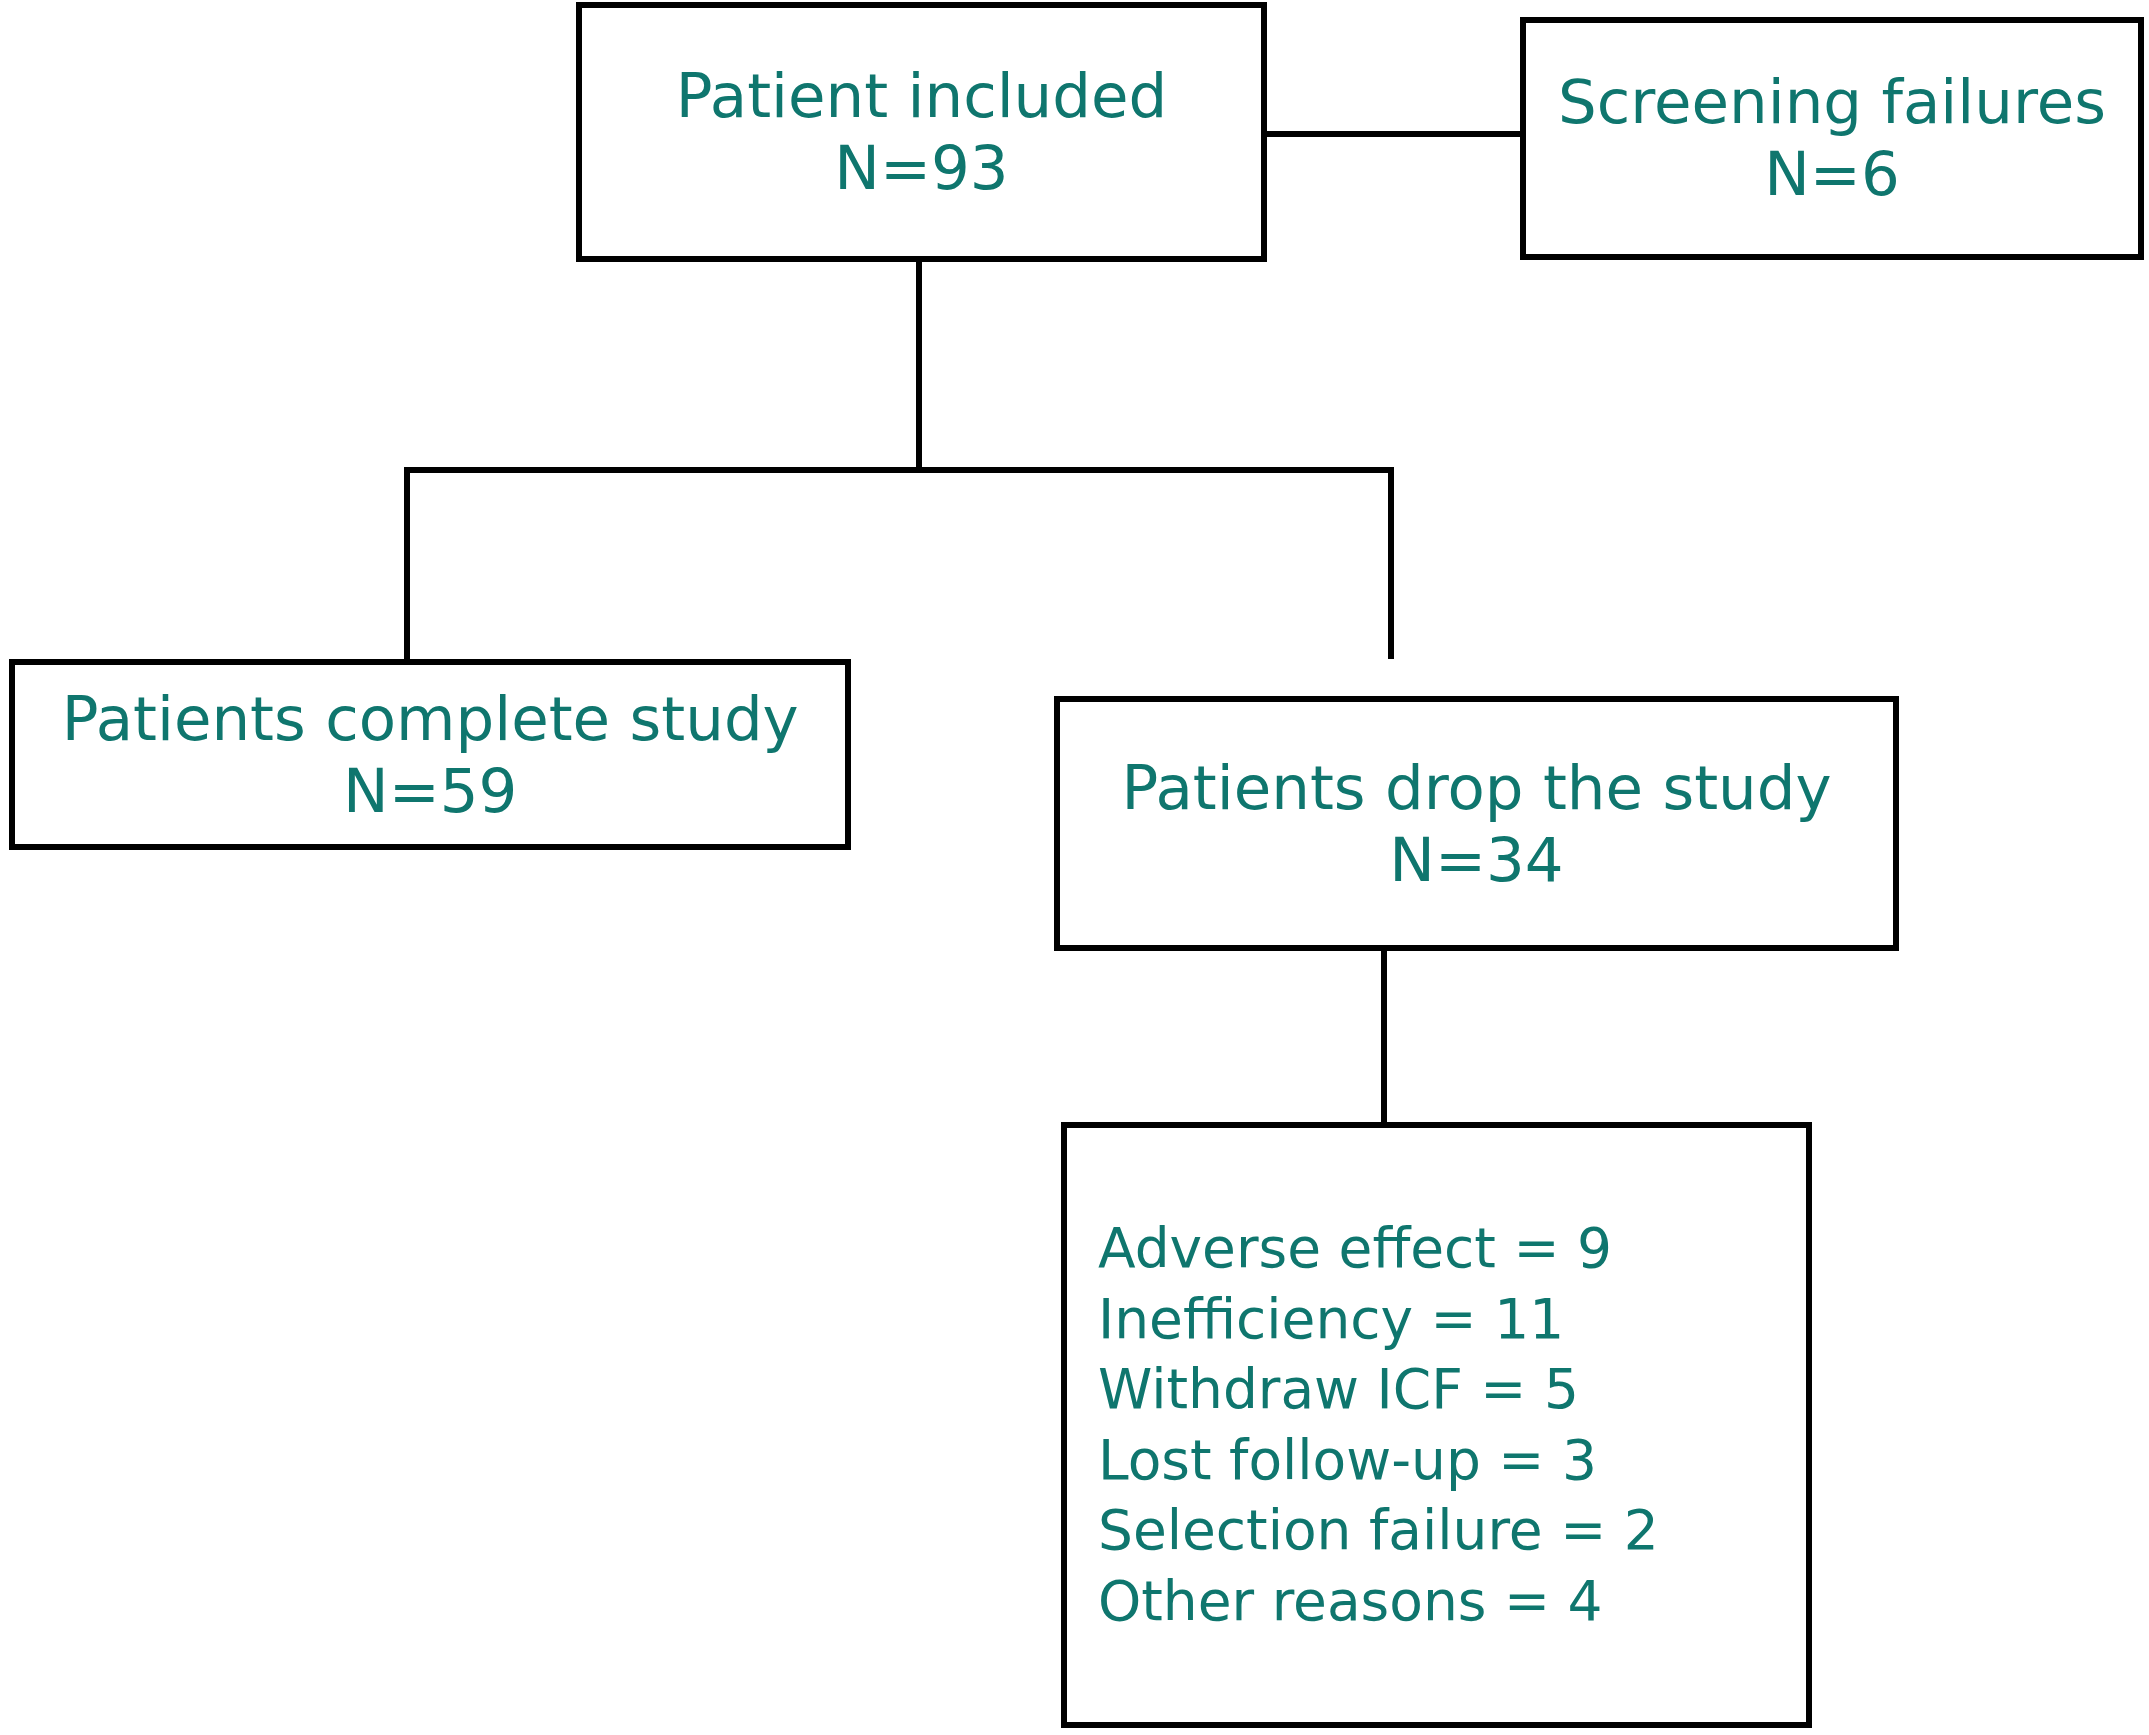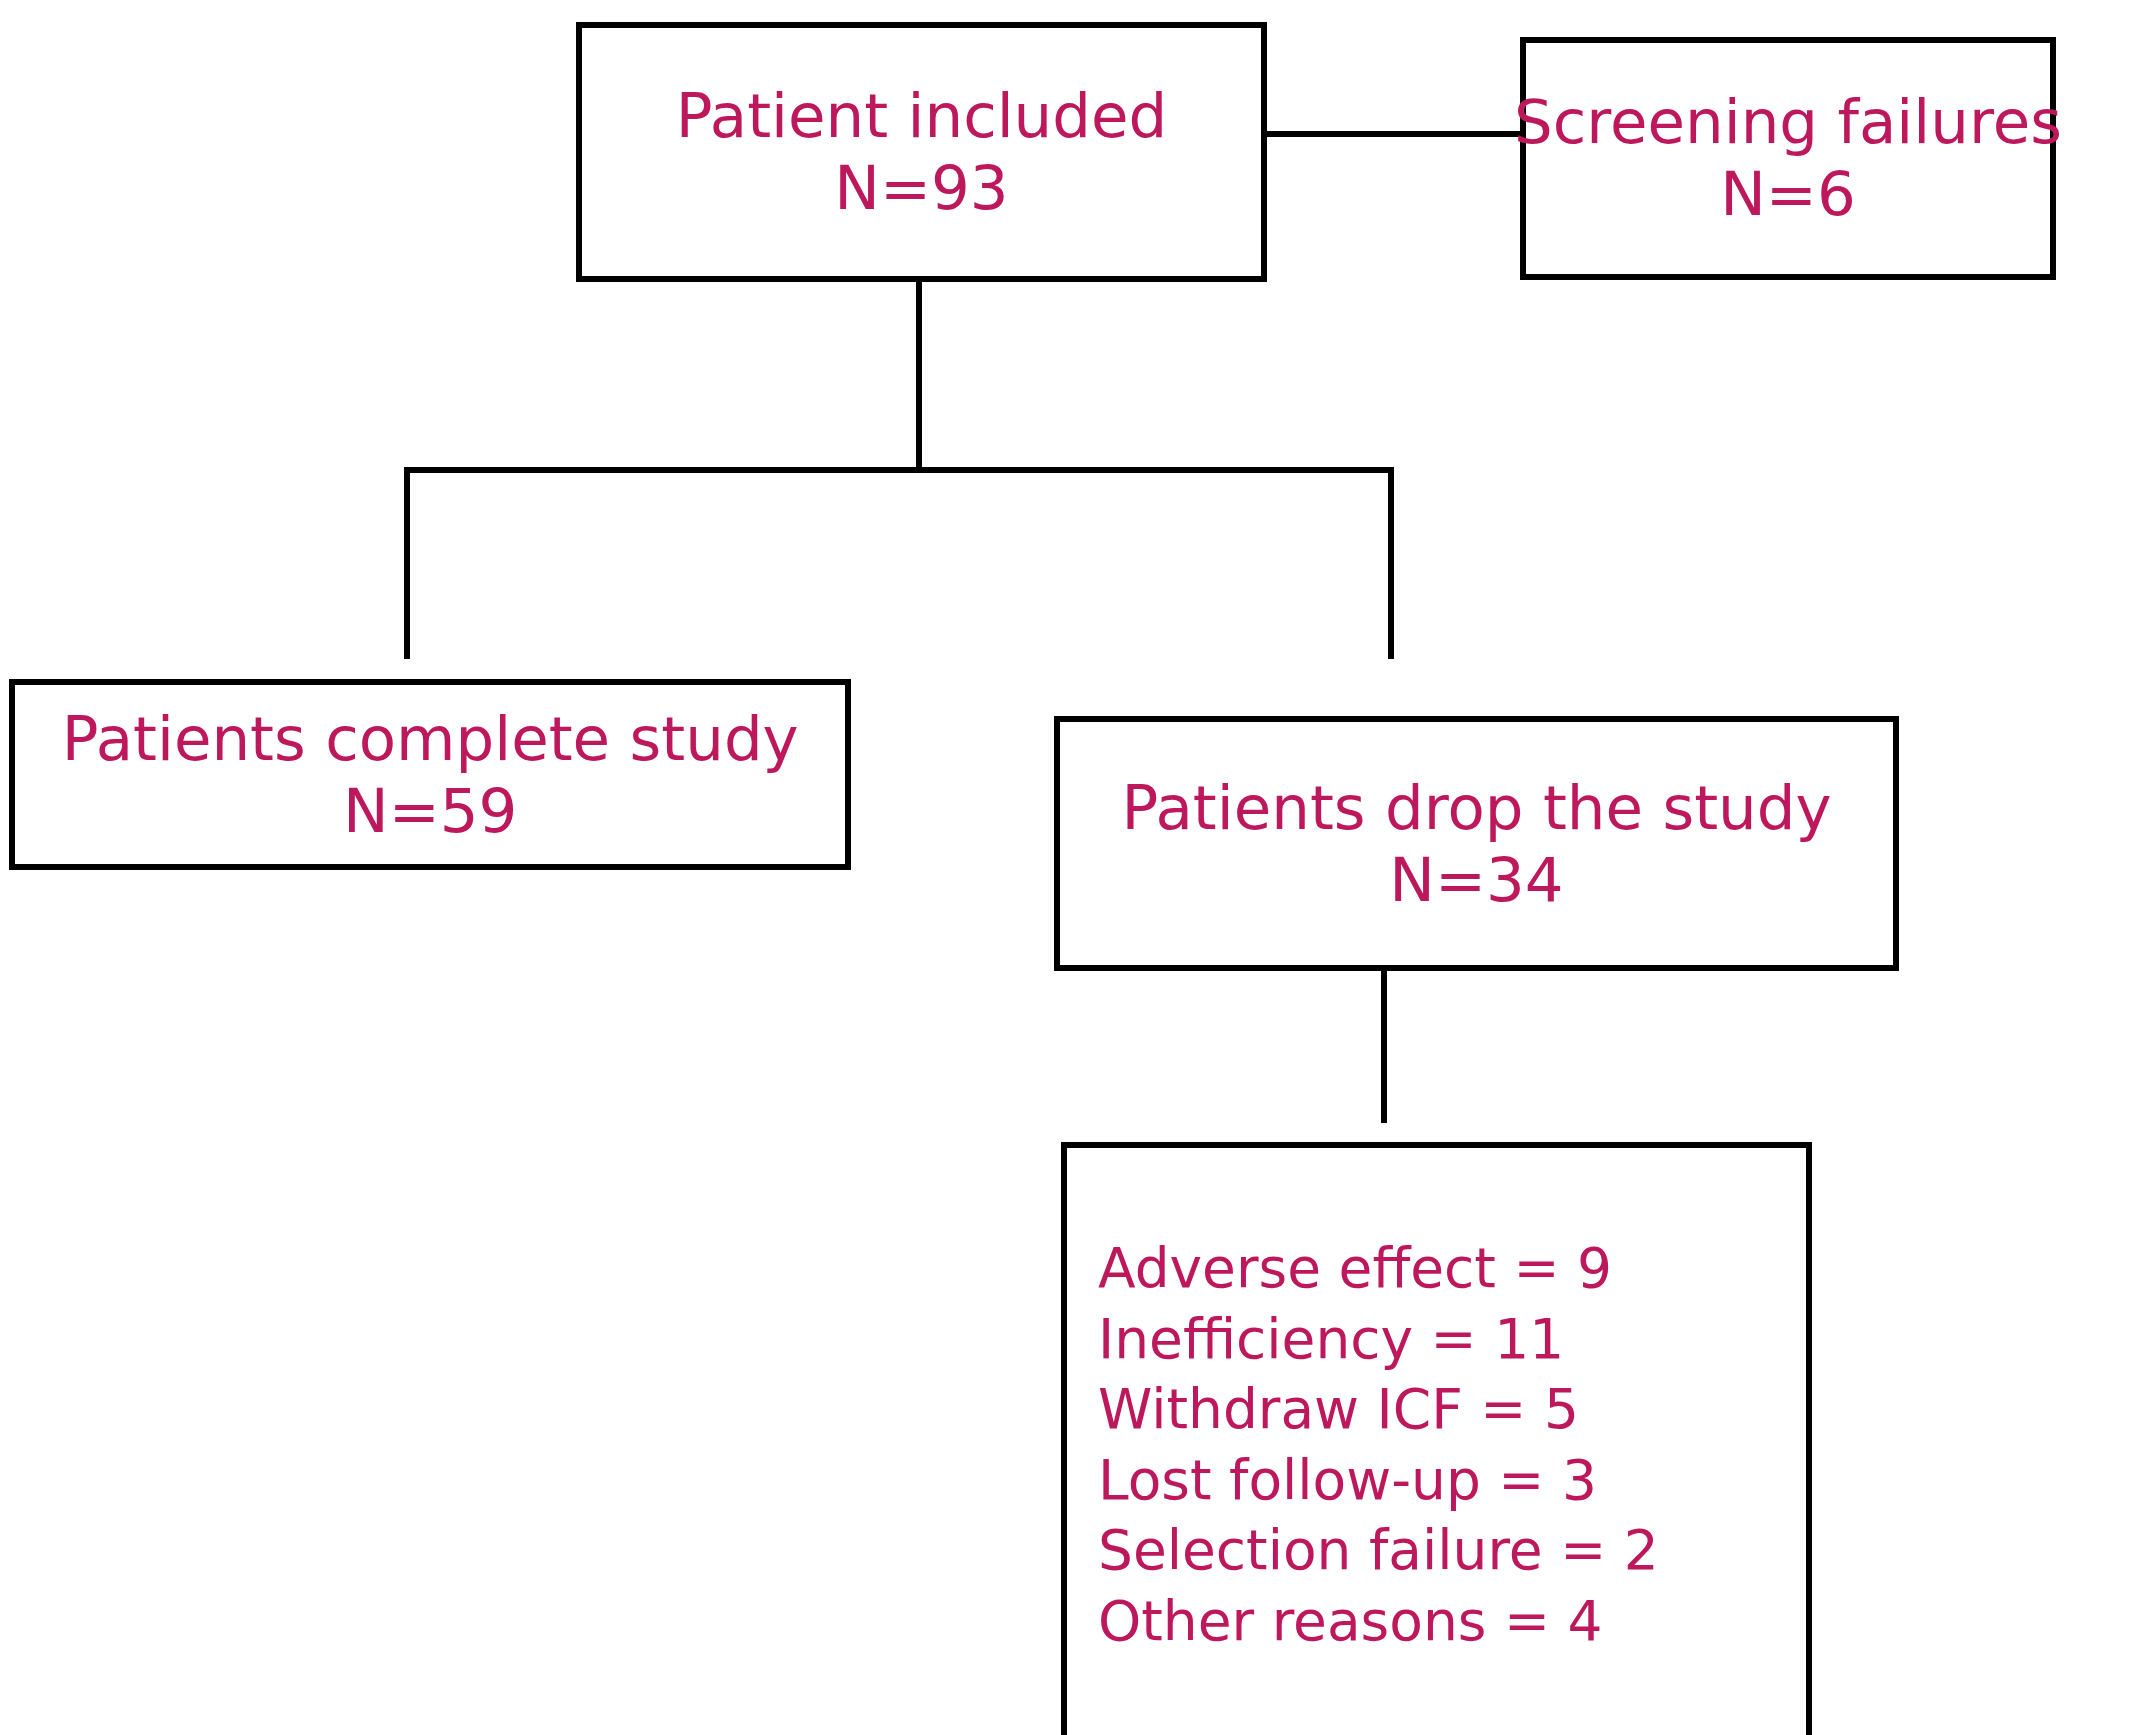--- a/index.html
+++ b/index.html
@@ -19,24 +19,23 @@
   }
   .node {
     position: absolute;
     box-sizing: border-box;
     border: 6.4px solid #000000;
     background: #ffffff;
     display: flex;
     flex-direction: column;
     align-items: center;
     justify-content: center;
-    color: #be185d;
+    color: #0f766e;
     line-height: 1.18;
     text-align: center;
-    margin-top: 20px;
   }
   .node .line {
     display: block;
     white-space: nowrap;
   }
   .node.left-align {
     align-items: flex-start;
     text-align: left;
   }
   .node.left-align .line {
@@ -48,21 +47,21 @@
   }
 
   
   #node-included {
     left: 576px;  top: 1.8px;
     width: 691px; height: 260px;
     font-size: 61px;
   }
   #node-screening {
     left: 1520px; top: 16.5px;
-    width: 536px; height: 243px;
+    width: 624px; height: 243px;
     font-size: 61px;
   }
   #node-complete {
     left: 9.2px;   top: 659px;
     width: 842px; height: 191px;
     font-size: 61px;
   }
   #node-drop {
     left: 1054px; top: 696px;
     width: 845px; height: 255px;

